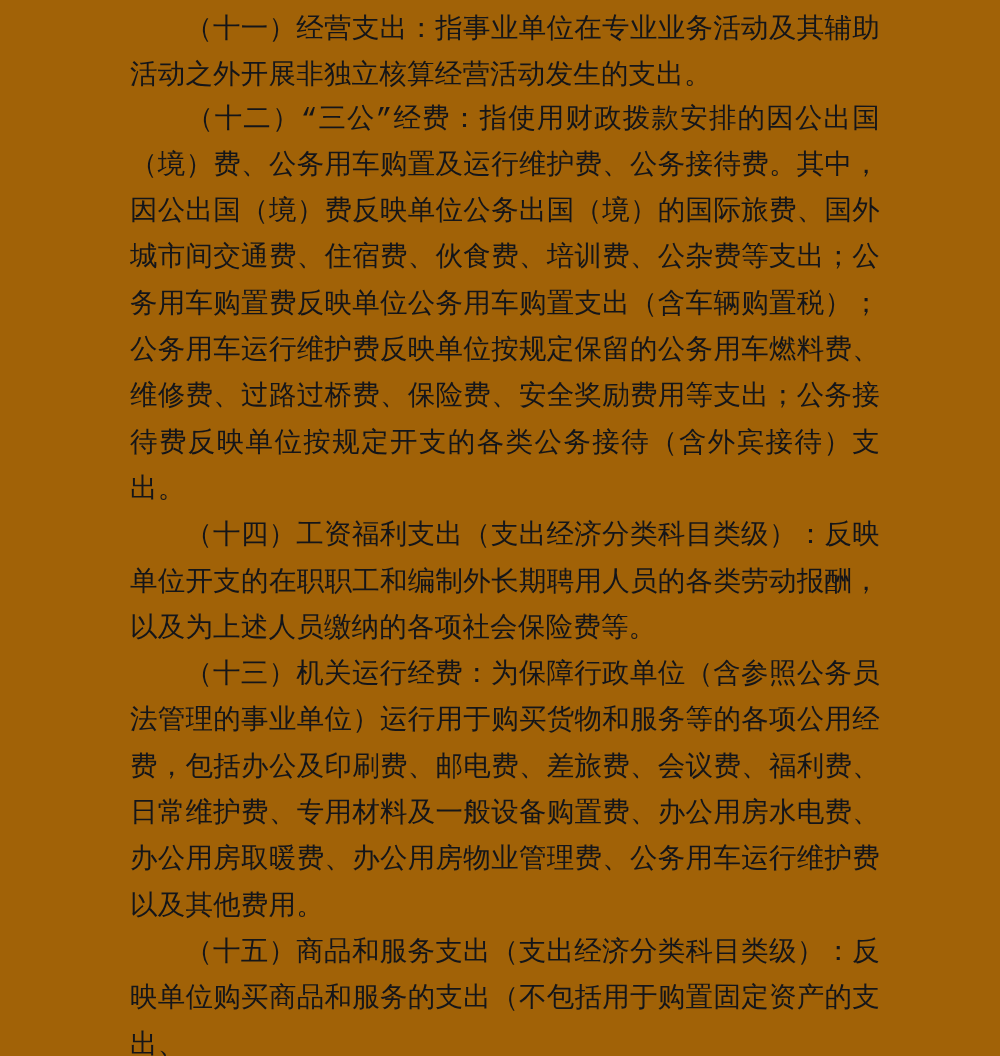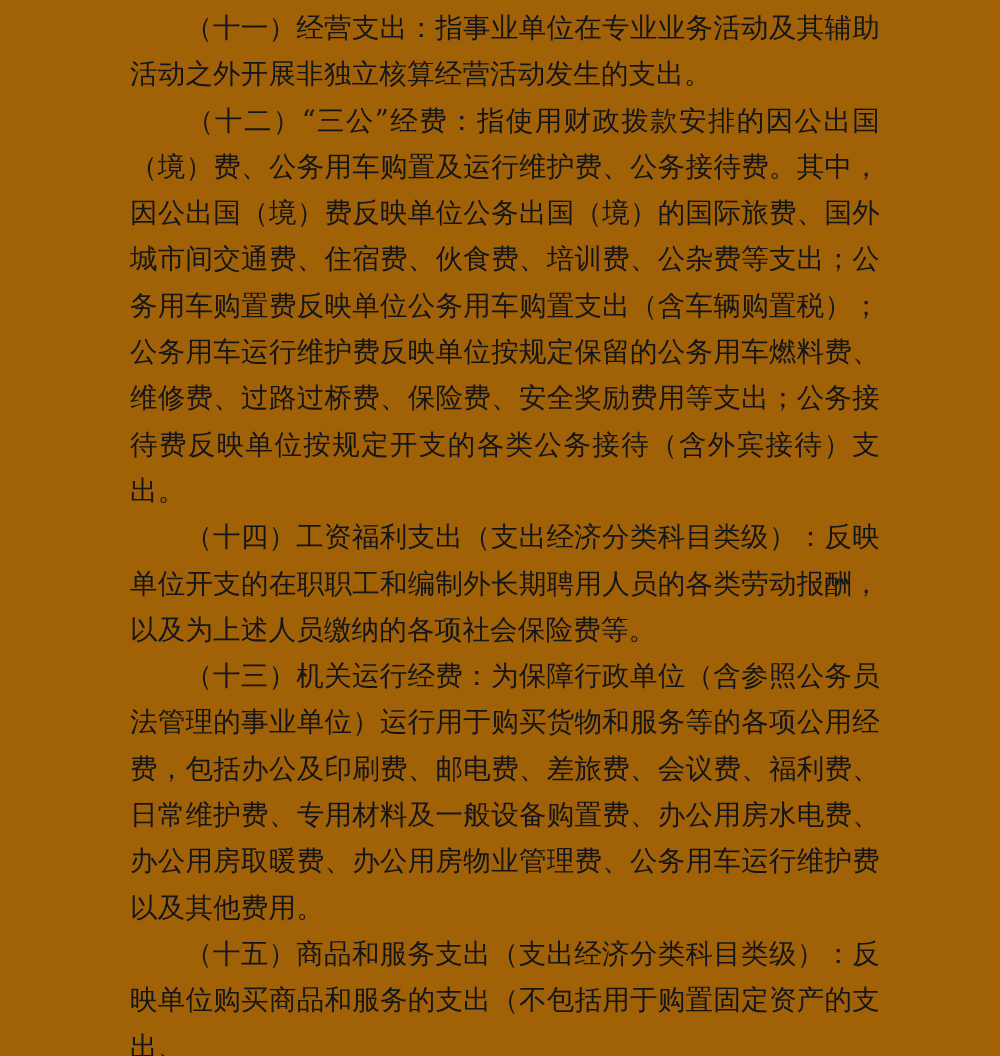--- a/index.html
+++ b/index.html
@@ -30,20 +30,21 @@
     font-size: 27.5px;
     line-height: 46.3px;
     text-align: justify;
     text-justify: inter-ideograph;
     text-indent: 0;
     letter-spacing: 0.2px;
     font-weight: 500;
   }
   .para + .para {
     margin-top: 0px;
+    font-family: Liberation Mono, monospace;
   }
   .indent {
     display: inline-block;
     width: 0px;
   }
   
   .doc-body {
     filter: contrast(1.02);
   }
 </style>

